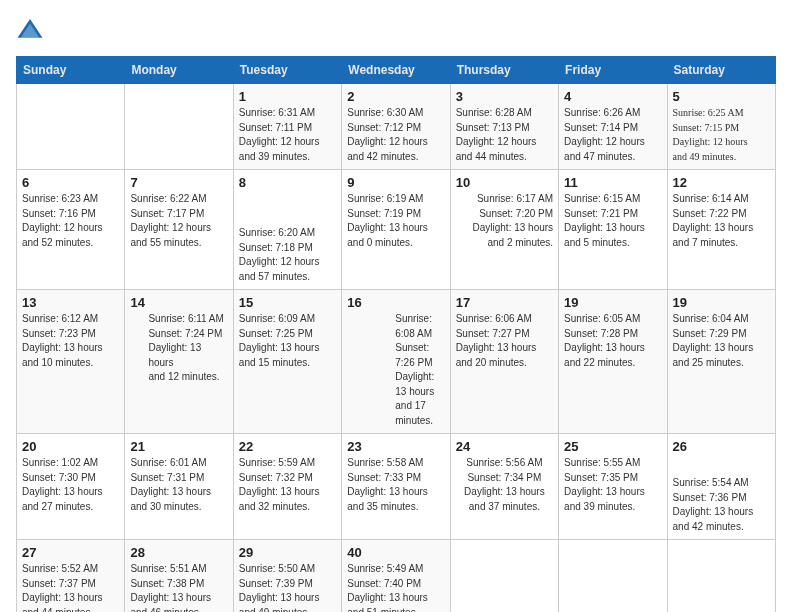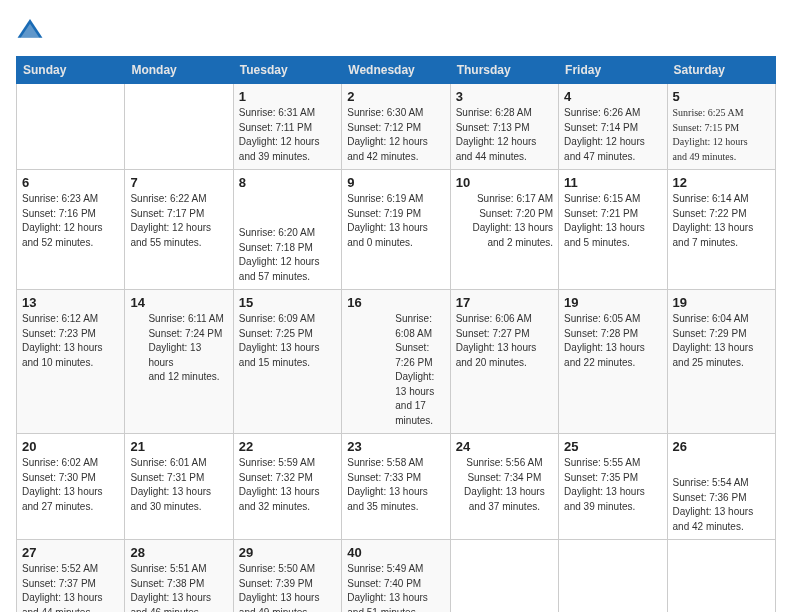--- a/index.html
+++ b/index.html
@@ -263,21 +263,21 @@
           <span class="day-number">19</span>
           <div class="day-detail" style="white-space: pre-line;">Sunrise: 6:04 AM
 Sunset: 7:29 PM
 Daylight: 13 hours
 and 25 minutes.</div>
         </td>
       </tr>
       <tr>
         <td>
           <span class="day-number">20</span>
-          <div class="day-detail" style="white-space: pre-line;">Sunrise: 6:02 AM
+          <div class="day-detail" style="white-space: pre-line;">Sunrise: 1:02 AM
 Sunset: 7:30 PM
 Daylight: 13 hours
 and 27 minutes.</div>
         </td>
         <td>
           <span class="day-number">21</span>
           <div class="day-detail" style="white-space: pre-line;">Sunrise: 6:01 AM
 Sunset: 7:31 PM
 Daylight: 13 hours
 and 30 minutes.</div>

